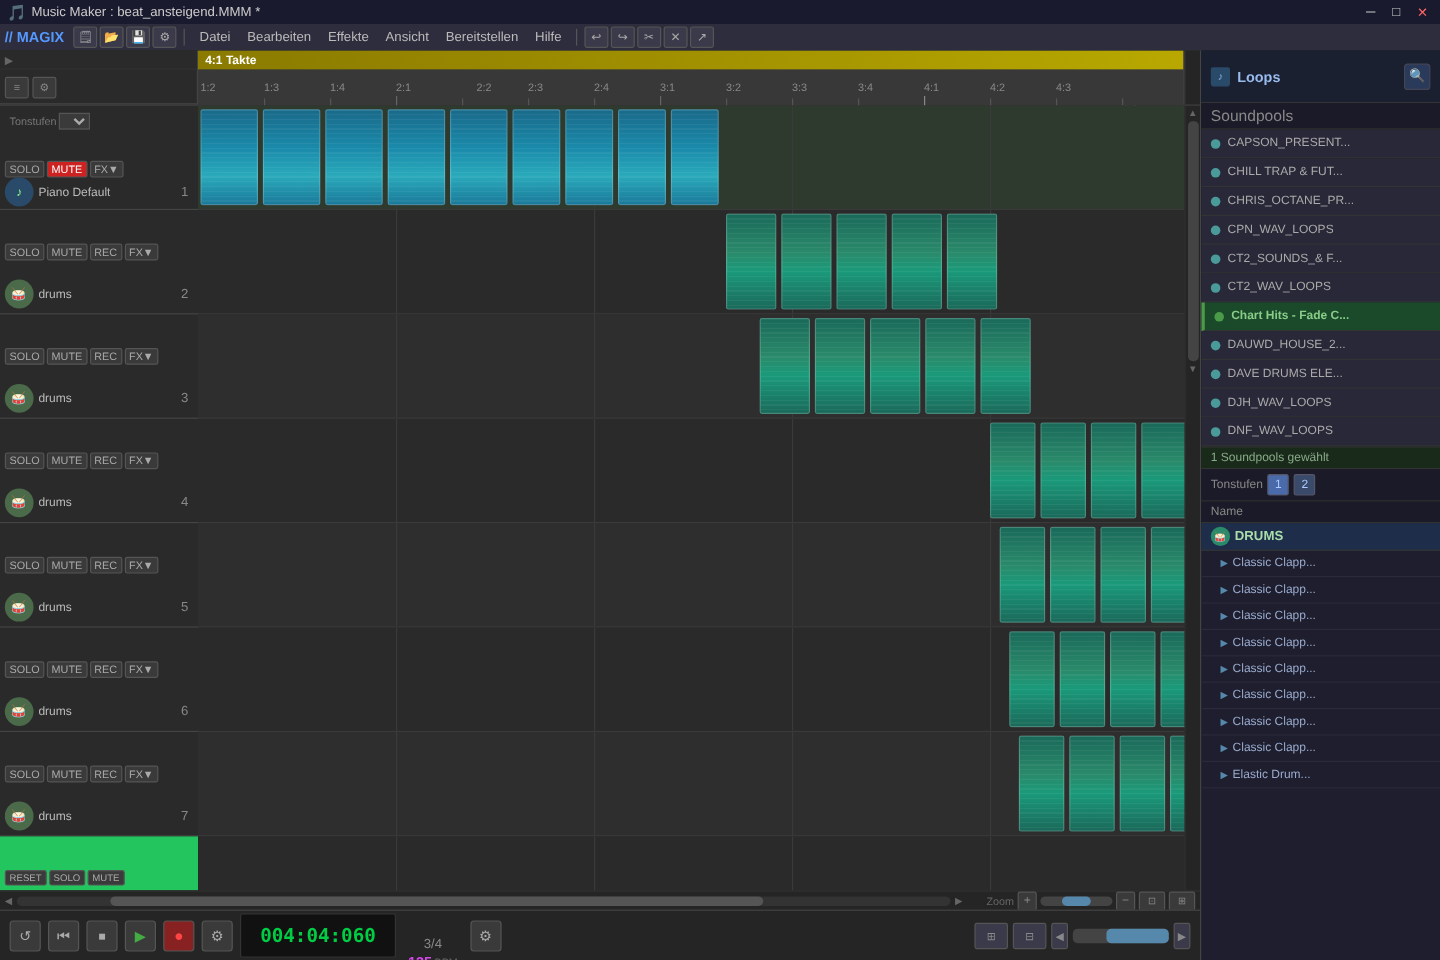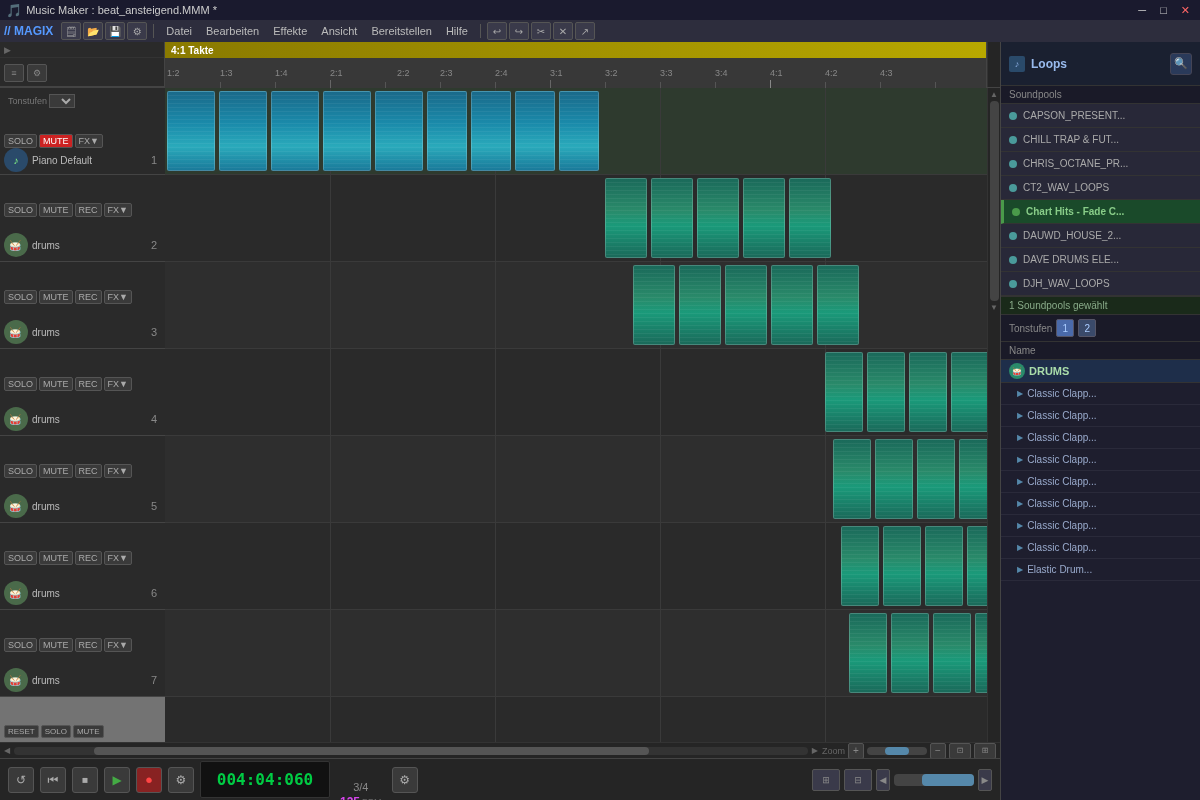--- a/index.html
+++ b/index.html
@@ -626,21 +626,21 @@
             <span class="track-btn rec">REC</span>
             <span class="track-btn fx">FX▼</span>
           </div>
           <div class="track-name-row">
             <div class="track-icon">🥁</div>
             <span class="track-name">drums</span>
             <span class="track-number">7</span>
           </div>
         </div>
 
-        <div class="track-header" style="background:#737373;">
+        <div class="track-header" style="background:#22c55e;">
           <div class="track-controls-row">
             <span class="track-btn" style="font-size:8px;">RESET</span>
             <span class="track-btn" style="font-size:8px;">SOLO</span>
             <span class="track-btn" style="font-size:8px;">MUTE</span>
           </div>
           <div style="height:18px;"></div>
 
         </div>
       </div>
 
@@ -757,21 +757,21 @@
         <div style="font-size:8px;color:#666;cursor:pointer;">▼</div>
       </div>
     </div>
 
     <div id="h-scrollbar" style="height:16px; background:#252525; border-top:1px solid #333; display:flex; align-items:center; padding:0 4px; gap:4px;">
       <div style="font-size:8px;color:#666;cursor:pointer;">◀</div>
       <div class="h-scroll-track">
         <div class="h-scroll-thumb"></div>
       </div>
       <div style="font-size:8px;color:#666;cursor:pointer;">▶</div>
-      <div id="zoom-area" style="display:flex;align-items:center;gap:3px;margin-left:0;justify-content:flex-end;">
+      <div id="zoom-area" style="display:flex;align-items:center;gap:3px;margin-left:16px;justify-content:flex-end;">
         <span style="font-size:9px;color:#666;">Zoom</span>
         <div class="zoom-btn">+</div>
         <div style="width:60px;height:8px;background:#444;border-radius:4px;position:relative;">
           <div style="position:absolute;left:30%;width:40%;height:8px;background:#5588aa;border-radius:4px;"></div>
         </div>
         <div class="zoom-btn">−</div>
         <div class="zoom-btn" style="width:22px;font-size:8px;">⊡</div>
         <div class="zoom-btn" style="width:22px;font-size:8px;">⊞</div>
       </div>
     </div>
@@ -806,57 +806,69 @@
   </div>
 
   <div id="right-panel" style="width:200px; background:#1e1e2e; border-left:1px solid #444; display:flex; flex-direction:column; overflow:hidden;">
 
     <div id="right-header" style="height:44px; background:#1a2030; display:flex; align-items:center; padding:0 8px; gap:6px; border-bottom:1px solid #333;">
       <div style="width:16px;height:16px;background:#2a4a6a;border-radius:2px;display:flex;align-items:center;justify-content:center;font-size:9px;color:#88aadd;">♪</div>
       <span style="font-size:12px;color:#99bbee;font-weight:bold;cursor:pointer;">Loops</span>
       <div style="margin-left:auto;width:22px;height:22px;background:#2a3a5a;border:1px solid #445;border-radius:3px;display:flex;align-items:center;justify-content:center;font-size:11px;color:#88aadd;cursor:pointer;">🔍</div>
     </div>
 
-    <div id="soundpools-header" style="padding:3px 8px; font-size:10px; color:#888; background:#1a1a28; border-bottom:1px solid #333;">
+    <div id="soundpools-header" style="padding:3px 8px; font-size:13px; color:#888; background:#1a1a28; border-bottom:1px solid #333;">
       <span>Soundpools</span>
     </div>
 
     <div id="soundpool-list" style="overflow-y:auto; max-height:280px;">
       <div class="soundpool-item">
         <div class="soundpool-dot dot-teal"></div>
         <span class="soundpool-name">CAPSON_PRESENT...</span>
       </div>
       <div class="soundpool-item">
         <div class="soundpool-dot dot-teal"></div>
         <span class="soundpool-name">CHILL TRAP &amp; FUT...</span>
       </div>
       <div class="soundpool-item">
         <div class="soundpool-dot dot-teal"></div>
         <span class="soundpool-name">CHRIS_OCTANE_PR...</span>
       </div>
       <div class="soundpool-item">
         <div class="soundpool-dot dot-teal"></div>
+        <span class="soundpool-name">CPN_WAV_LOOPS</span>
+      </div>
+      <div class="soundpool-item">
+        <div class="soundpool-dot dot-teal"></div>
+        <span class="soundpool-name">CT2_SOUNDS_&amp; F...</span>
+      </div>
+      <div class="soundpool-item">
+        <div class="soundpool-dot dot-teal"></div>
         <span class="soundpool-name">CT2_WAV_LOOPS</span>
       </div>
 
       <div class="soundpool-item chart-highlight">
         <div class="soundpool-dot dot-green chart-icon" style="background:#4a9a4a;"></div>
         <span class="soundpool-name chart-active">Chart Hits - Fade C...</span>
       </div>
       <div class="soundpool-item">
         <div class="soundpool-dot dot-teal"></div>
         <span class="soundpool-name">DAUWD_HOUSE_2...</span>
       </div>
       <div class="soundpool-item">
         <div class="soundpool-dot dot-teal"></div>
         <span class="soundpool-name">DAVE DRUMS ELE...</span>
       </div>
       <div class="soundpool-item">
         <div class="soundpool-dot dot-teal"></div>
         <span class="soundpool-name">DJH_WAV_LOOPS</span>
+      </div>
+      <div class="soundpool-item">
+        <div class="soundpool-dot dot-teal"></div>
+        <span class="soundpool-name">DNF_WAV_LOOPS</span>
       </div>
     </div>
 
     <div style="padding:3px 8px; font-size:10px; color:#88aa88; background:#1a2a1a; border-top:1px solid #333; border-bottom:1px solid #333;">
       <span>1 Soundpools gewählt</span>
     </div>
 
     <div id="tonstufen-selector" style="display:flex; align-items:center; padding:4px 8px; gap:4px; background:#1a1a28; border-bottom:1px solid #333;">
       <span class="tonstufen-label">Tonstufen</span>
       <div class="tonstufen-btn active">1</div>

